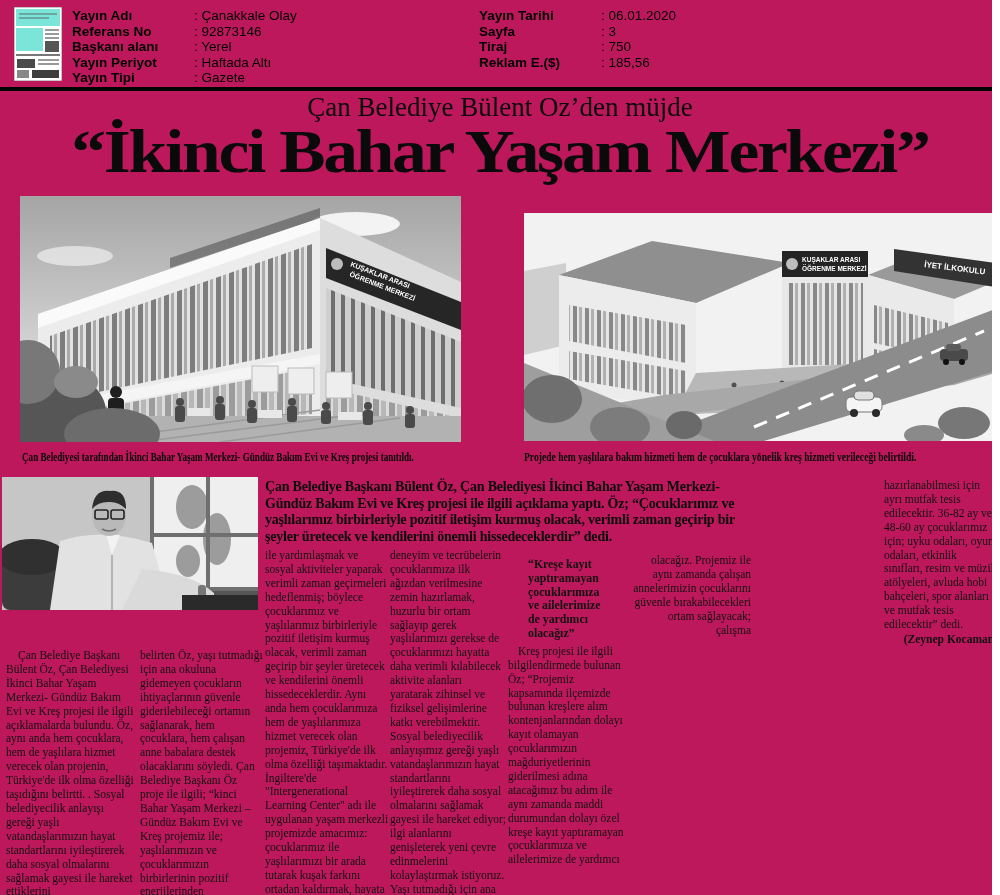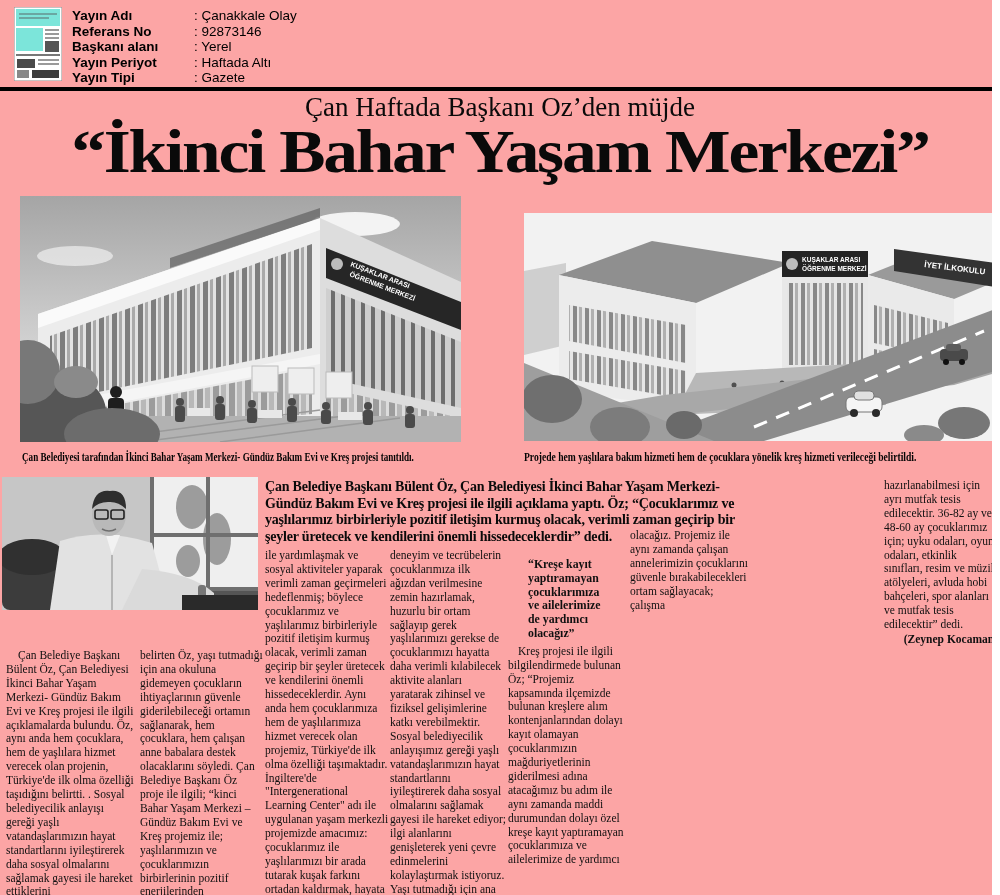--- a/index.html
+++ b/index.html
@@ -1,16 +1,16 @@
 <!DOCTYPE html>
 <html><head>
 <meta charset="utf-8">
 <style>
   html,body{margin:0;padding:0;background:#fff;}
-  .page{position:relative;width:992px;height:895px;background:#fca5a5;overflow:hidden;
+  .page{position:relative;width:992px;height:895px;background:#be185d;overflow:hidden;
         font-family:"Liberation Serif",serif;color:#111;}
   .page *{box-sizing:border-box;}
 
   
   .meta{position:absolute;font-family:"Liberation Sans",sans-serif;font-size:13.5px;line-height:15.6px;color:#000;}
   .meta-row{display:flex;}
   .meta-label{font-weight:bold;width:122px;flex:0 0 auto;}
   .meta-value{font-weight:normal;white-space:nowrap;}
   .meta-left{left:72px;top:8px;}
   .meta-right{left:479px;top:8px;}
@@ -42,21 +42,21 @@
   
   .intro{position:absolute;left:265px;top:479px;width:503px;font-weight:bold;
          font-size:14px;line-height:16.6px;letter-spacing:-0.2px;color:#0a0a0a;}
   .col{position:absolute;font-size:11.5px;line-height:13.9px;color:#101010;}
   .col-a{left:6px;top:649px;width:128px;}
   .col-a .body-par{text-indent:12px;}
   .col-b{left:140px;top:649px;width:123px;}
   .col-c{left:265px;top:549px;width:124px;}
   .col-d{left:390px;top:549px;width:116px;}
   .col-e{left:508px;top:549px;width:118px;}
-  .col-f{left:630px;top:529px;width:121px;}
+  .col-f{left:630px;top:554px;width:121px;text-align:right;}
   .col-g{left:768px;top:479px;width:108px;}
   .col-h{left:884px;top:479px;width:114px;}
   .subhead{font-weight:bold;font-size:11.8px;line-height:13.8px;margin:9px 16px 4px;padding-left:4px;}
   .indent{text-indent:10px;}
   .byline{font-weight:bold;text-indent:12px;margin-top:1px;text-align:right;}
 </style>
 </head>
 <body>
 
 <div class="page">
@@ -97,25 +97,43 @@
     <div class="meta-row">
       <span class="meta-label">Yayın Periyot</span>
       <span class="meta-value">: Haftada Altı</span>
     </div>
     <div class="meta-row">
       <span class="meta-label">Yayın Tipi</span>
       <span class="meta-value">: Gazete</span>
     </div>
   </div>
 
+  <div class="meta meta-right">
+    <div class="meta-row">
+      <span class="meta-label">Yayın Tarihi</span>
+      <span class="meta-value">: 06.01.2020</span>
+    </div>
+    <div class="meta-row">
+      <span class="meta-label">Sayfa</span>
+      <span class="meta-value">: 3</span>
+    </div>
+    <div class="meta-row">
+      <span class="meta-label">Tiraj</span>
+      <span class="meta-value">: 750</span>
+    </div>
+    <div class="meta-row">
+      <span class="meta-label">Reklam E.($)</span>
+      <span class="meta-value">: 185,56</span>
+    </div>
+  </div>
 
 
   <div class="rule"></div>
 
-  <div class="kicker">Çan Haftada Başkanı Oz’den müjde</div>
+  <div class="kicker">Çan Belediye Bülent Oz’den müjde</div>
   <div class="headline">“İkinci Bahar Yaşam Merkezi”</div>
 
   <div class="img img-left">
     <svg viewBox="0 0 441 246" preserveAspectRatio="none">
       <defs>
         <linearGradient id="skyL" x1="0" y1="0" x2="0" y2="1">
           <stop offset="0" stop-color="#a5a5a5"></stop>
             <stop offset="1" stop-color="#efefef"></stop>
         </linearGradient>
         <pattern id="slatsA" width="13" height="10" patternUnits="userSpaceOnUse">

